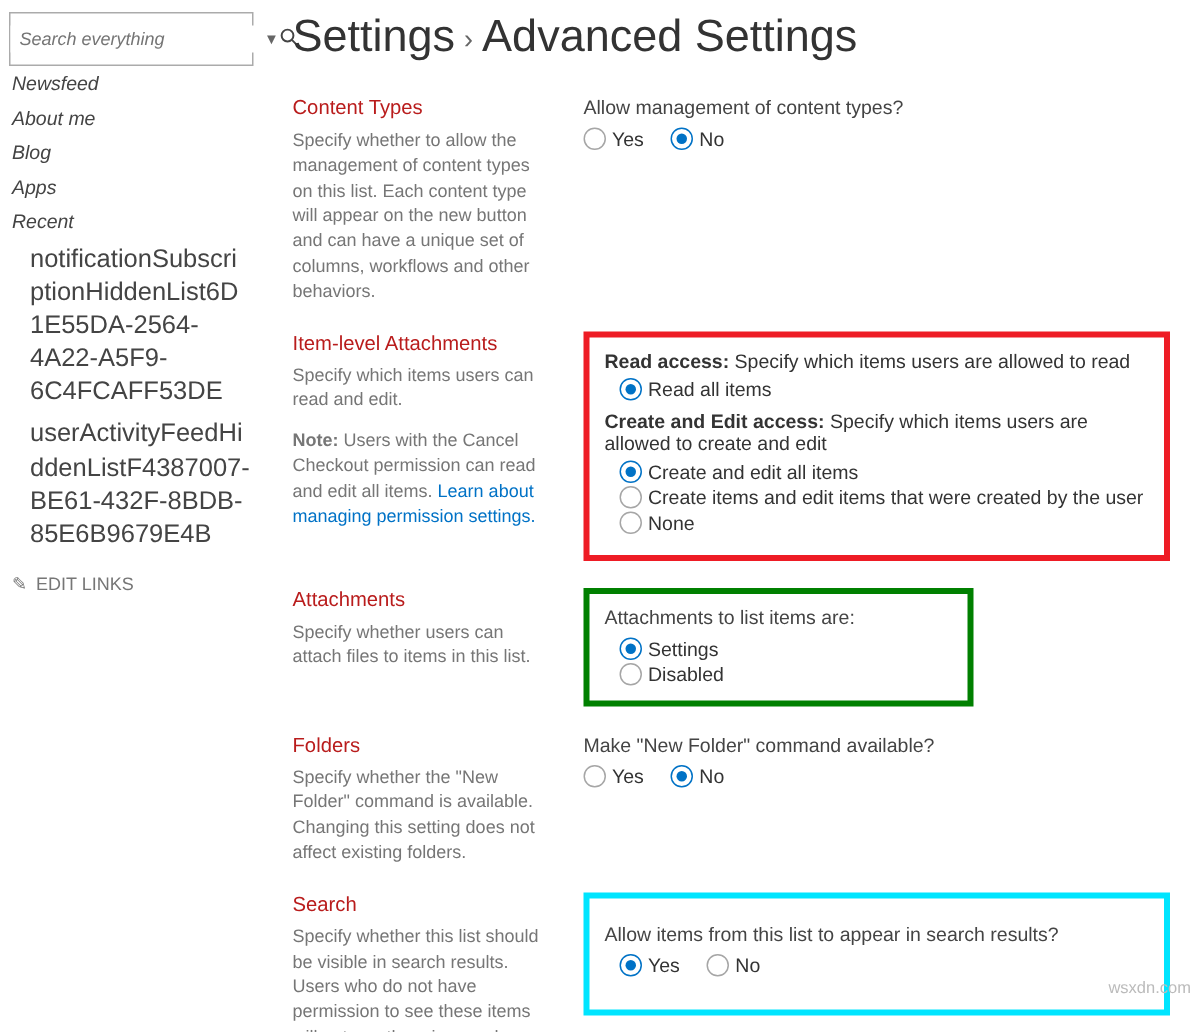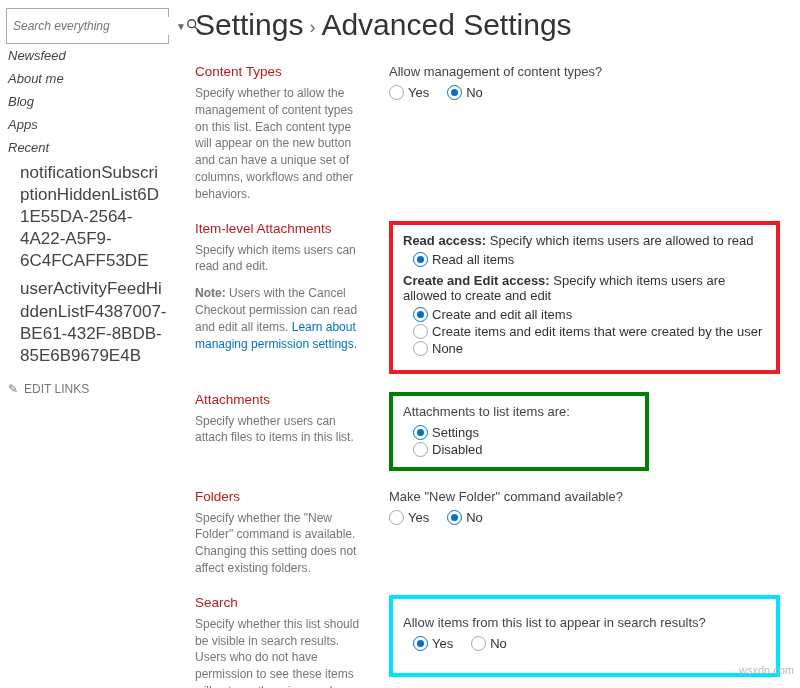--- a/index.html
+++ b/index.html
@@ -30,21 +30,21 @@
     .rb { width: 15px; height: 15px; border: 1.5px solid #a6a6a6; border-radius: 50%; display: inline-flex; align-items: center; justify-content: center; cursor: pointer; flex-shrink: 0; }
     .rb.sel { border-color: #0072c6; }
     .rb.sel::after { content: ""; width: 7px; height: 7px; background: #0072c6; border-radius: 50%; }
     .rlabel { margin-left: 2px; }
     .box-red { border: 4px solid #ee1c25; padding: 8px 10px; }
     .box-green { border: 4px solid #008000; padding: 8px 10px; display: inline-block; min-width: 260px; }
     .box-cyan { border: 4px solid #00e5ff; padding: 16px 10px; }
     .perm-head { font-weight: 600; display: inline; }
     .perm-sub { display: inline; }
     .perm-opts { padding-left: 10px; margin: 4px 0 6px 0; }
-    .watermark { position: fixed; right: 6px; bottom: 12px; font-size: 11px; color: #bbb; }
+    .watermark { position: fixed; right: 6px; bottom: 23px; font-size: 11px; color: #bbb; }
   </style>
 </head>
 <body>
 
 <div class="container">
   <div class="sidebar">
     <div class="search-wrap">
       <input class="search-input" placeholder="Search everything" style="">
       <span class="chev">▼</span>
       <span class="mag">

